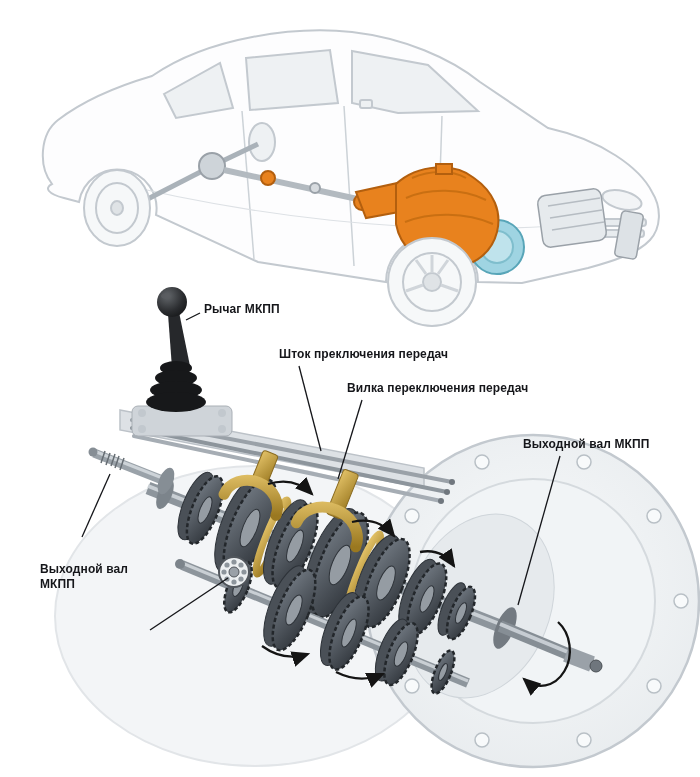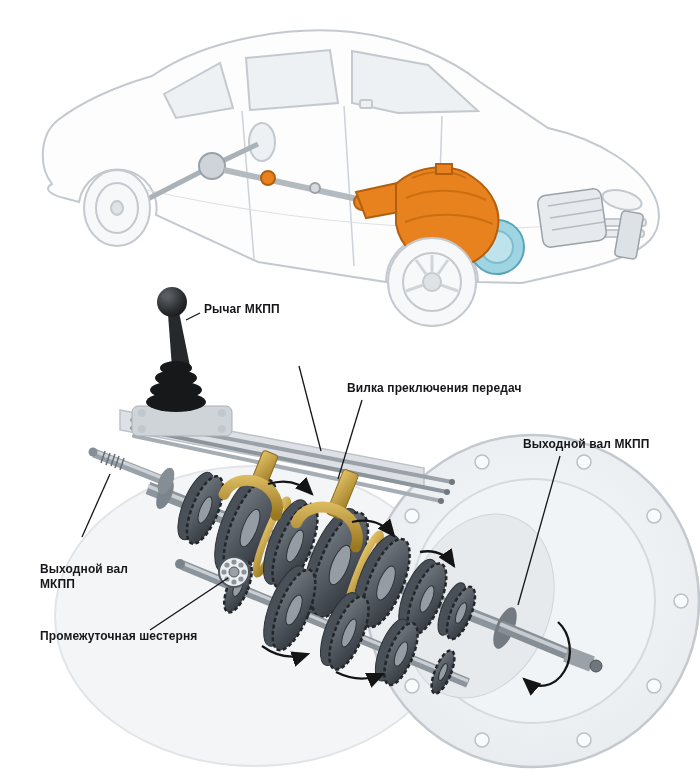--- a/index.html
+++ b/index.html
@@ -286,19 +286,19 @@
       <line x1="299" y1="350" x2="321" y2="435"></line>
       <line x1="362" y1="384" x2="338" y2="463"></line>
       <line x1="560" y1="440" x2="518" y2="589"></line>
       <line x1="82" y1="521" x2="110" y2="458"></line>
       <line x1="150" y1="614" x2="228" y2="562"></line>
     </g>
   </g>
 </svg>
 
   <div class="lbl" style="left:204px;top:286px">Рычаг МКПП</div>
-  <div class="lbl" style="left:347px;top:365px">Вилка преключения передач</div>
+  <div class="lbl" style="left:279px;top:331px">Шток преключения передач</div>
+  <div class="lbl" style="left:347px;top:365px">Вилка переключения передач</div>
   <div class="lbl" style="left:523px;top:421px">Выходной вал МКПП</div>
   <div class="lbl" style="left:40px;top:546px">Выходной вал
 МКПП</div>
-  <div class="lbl" style="left:40px;top:613px">Промежуточная шестерня</div>
 
 </div>
 
 </body></html>

